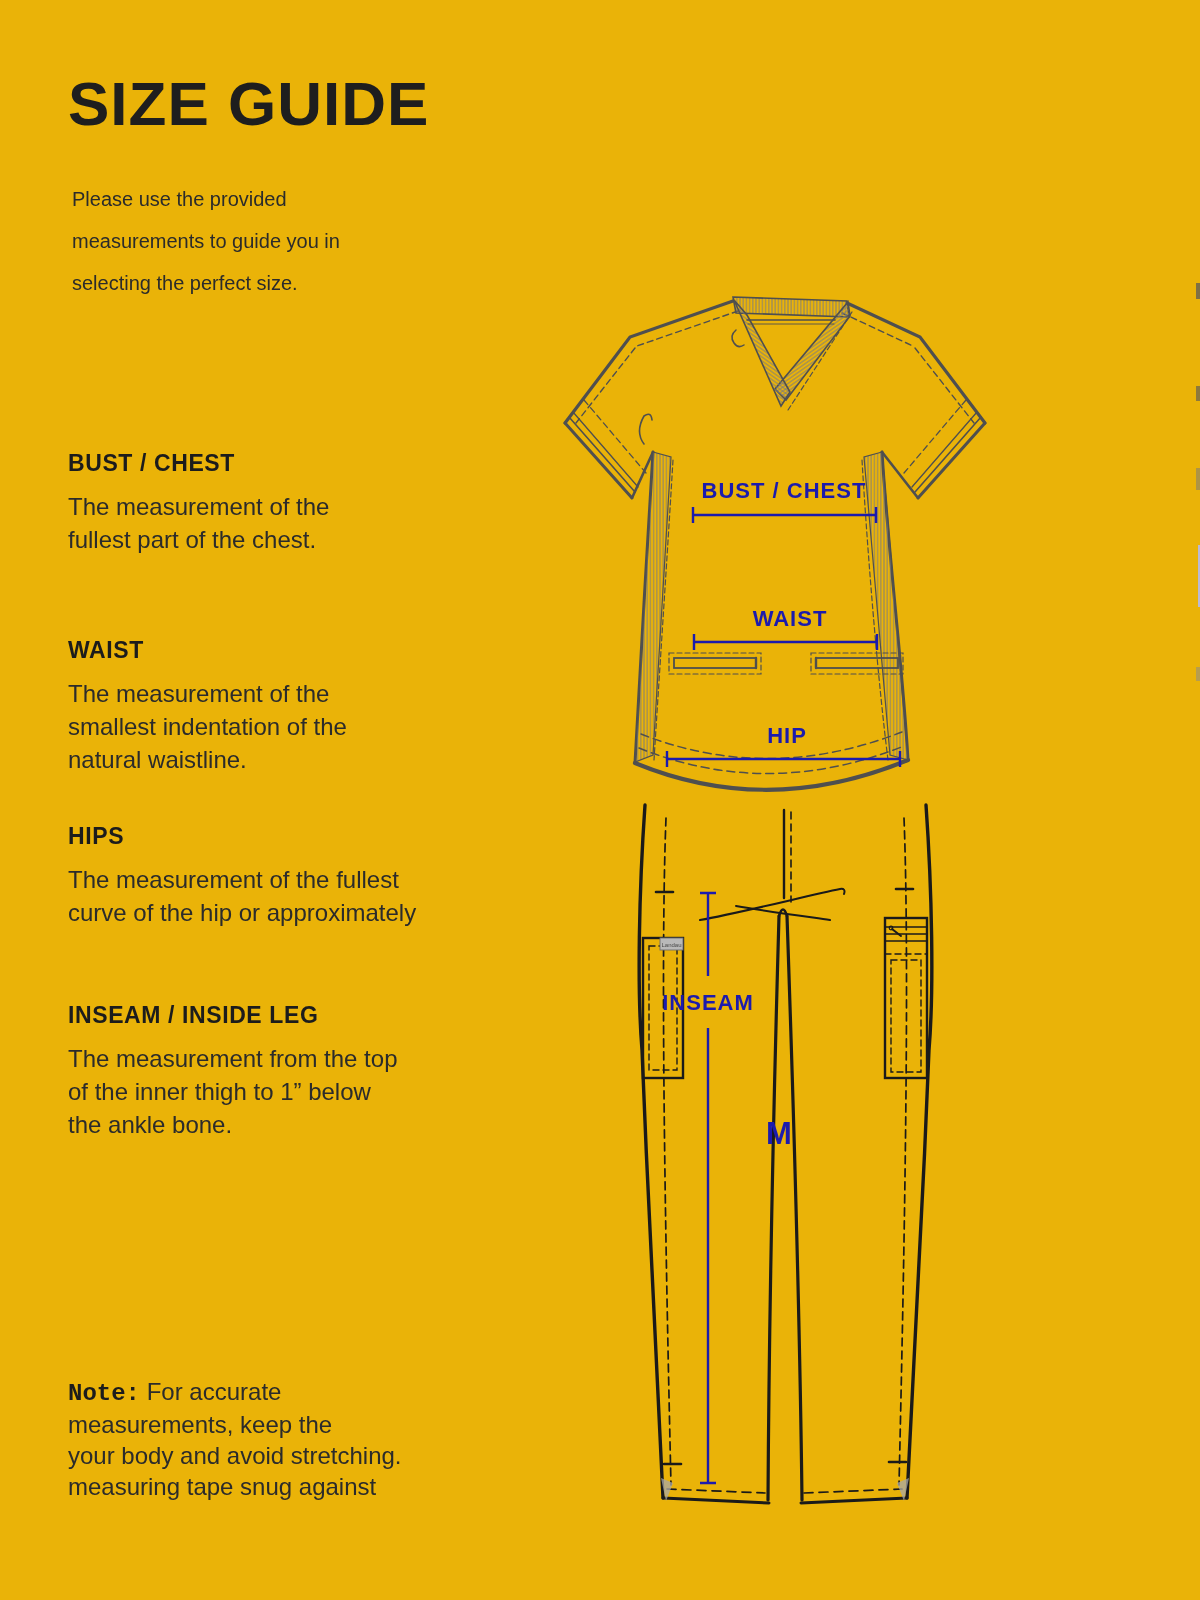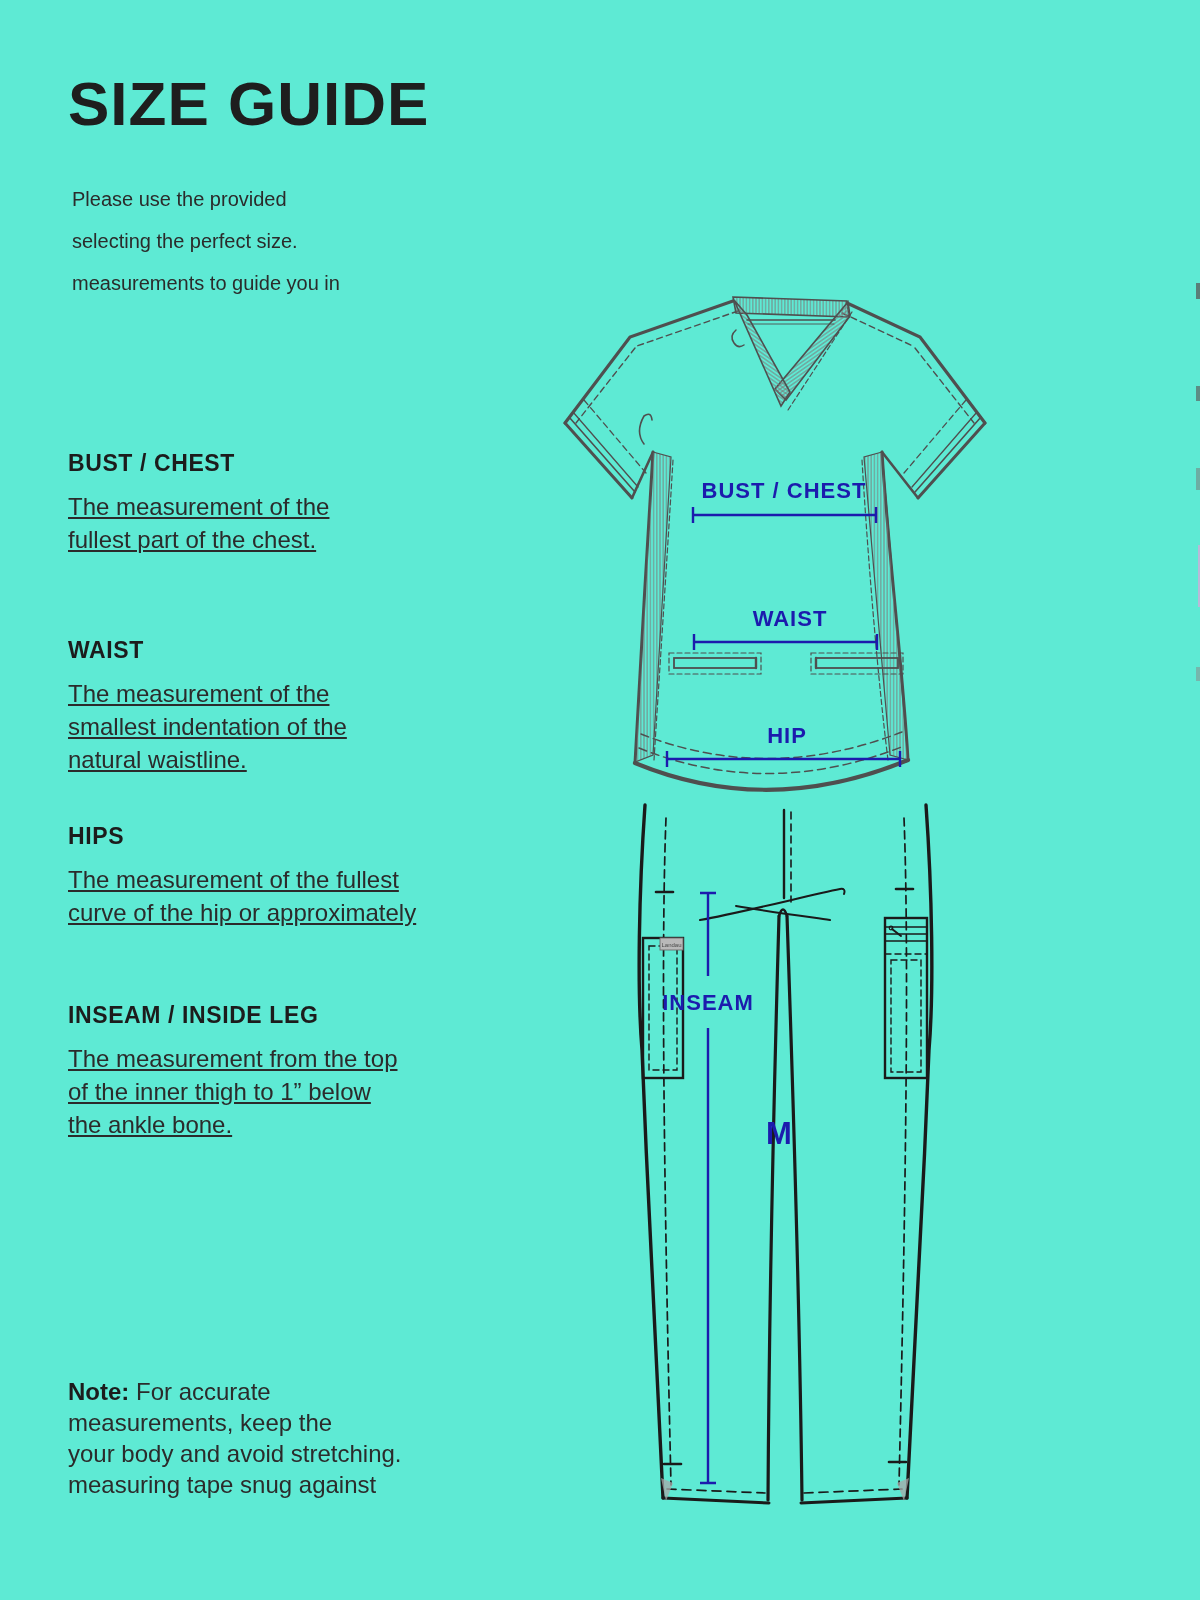--- a/index.html
+++ b/index.html
@@ -1,48 +1,48 @@
 <!DOCTYPE html>
 <html><head>
 <meta charset="utf-8">
 <style>
   html,body{margin:0;padding:0;background:#ffffff;}
-  #page{position:relative;width:1200px;height:1600px;background:#5eead4;overflow:hidden;
+  #page{position:relative;width:1200px;height:1600px;background:#eab308;overflow:hidden;
         font-family:"Liberation Sans",sans-serif;color:#2b2b2b;}
   .abs{position:absolute;}
   #title{left:68px;top:68px;font-size:62px;font-weight:700;letter-spacing:1px;color:#1e1e1e;}
   #intro{left:72px;top:178px;font-size:20px;line-height:42px;color:#2b2b2b;}
   .sec{left:68px;}
   .sec h3{margin:0 0 13px 0;font-size:23px;font-weight:700;letter-spacing:.6px;color:#1c1c1c;}
-  .sec .body{font-size:24px;line-height:33px;color:#2b2b2b;text-decoration:underline;}
+  .sec .body{font-size:24px;line-height:33px;color:#2b2b2b;}
   .line{display:block;}
   #sec-bust{top:450px;width:340px;}
   #sec-waist{top:637px;width:340px;}
   #sec-hips{top:823px;width:400px;}
   #sec-inseam{top:1002px;width:365px;}
   #note{left:68px;top:1376px;width:370px;font-size:24px;line-height:31px;color:#2b2b2b;}
-  #note .note-label{font-weight:700;color:#1c1c1c;}
+  #note .note-label{font-weight:700;color:#1c1c1c;font-family:Liberation Mono, monospace;}
   #diagram{left:540px;top:270px;width:470px;height:1260px;}
   svg text{font-family:"Liberation Sans",sans-serif;}
   .mlabel{font-size:22px;font-weight:700;fill:#1c1bad;letter-spacing:1px;}
   .msize{font-size:31px;font-weight:700;fill:#1c1bad;}
   .tag-text{font-size:6px;fill:#4a4a4a;}
   .edge{position:absolute;}
 </style>
 </head>
 <body>
 
 <div id="page">
 
   <div id="title" class="abs">SIZE GUIDE</div>
 
   <div id="intro" class="abs">
     <span class="line">Please use the provided</span>
+    <span class="line">measurements to guide you in</span>
     <span class="line">selecting the perfect size.</span>
-    <span class="line">measurements to guide you in</span>
   </div>
 
   <div id="sec-bust" class="abs sec">
     <h3>BUST / CHEST</h3>
     <div class="body">
       <span class="line">The measurement of the</span>
       <span class="line">fullest part of the chest.</span>
     </div>
   </div>
 

